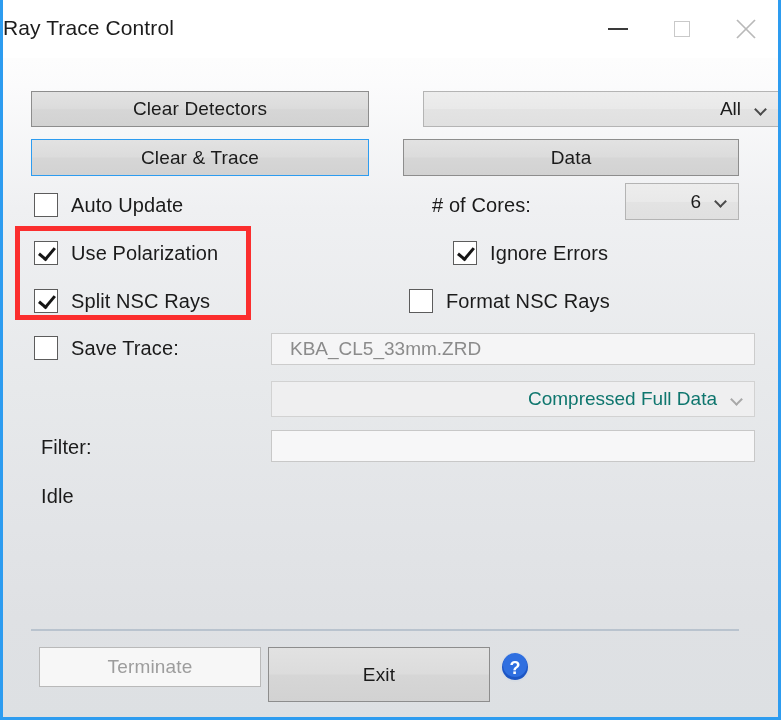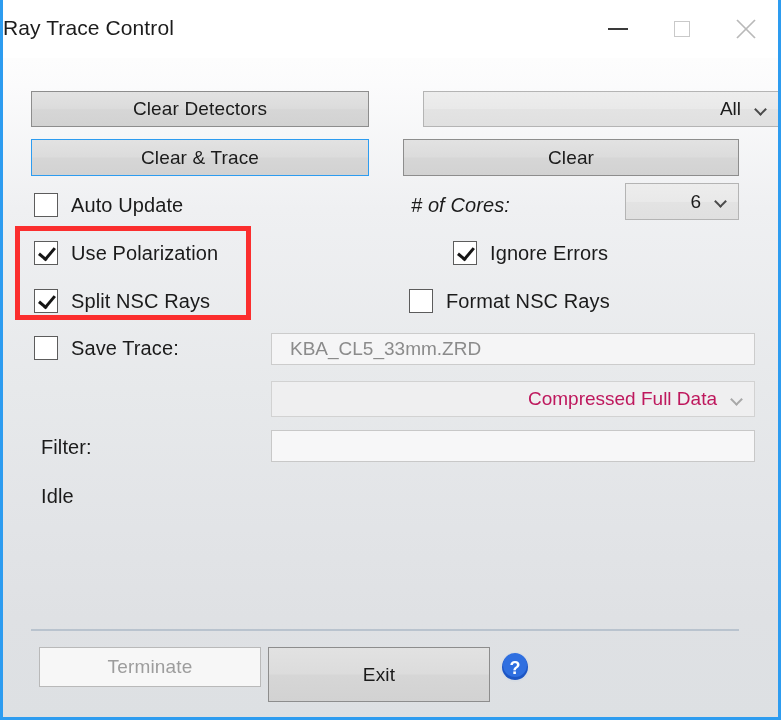--- a/index.html
+++ b/index.html
@@ -115,21 +115,21 @@
     color: #1b1b1b;
     display: flex;
     align-items: center;
     justify-content: flex-end;
     padding-right: 10px;
     font-family: "Liberation Sans", sans-serif;
   }
   .combo.disabled {
     background: #efeff0;
     border-color: #d2d2d2;
-    color: #be185d;
+    color: #0f766e;
   }
   .combo-label { margin-right: 14px; }
   .chev {
     width: 13px;
     height: 9px;
     display: inline-block;
     position: relative;
   }
   .chev::before {
     content: "";
@@ -261,28 +261,28 @@
 
     <div class="btn" style="left:28px; top:33px; width:338px; height:36px;">Clear Detectors</div>
 
     <div class="combo" style="left:408px; top:33px; width:356px; height:36px;margin-left:12px;">
       <span class="combo-label">All</span>
       <span class="chev"></span>
     </div>
 
     <div class="btn focused" style="left:28px; top:81px; width:338px; height:37px;">Clear &amp; Trace</div>
 
-    <div class="btn" style="left:400px; top:81px; width:336px; height:37px;">Clear</div>
+    <div class="btn" style="left:400px; top:81px; width:336px; height:37px;">Data</div>
 
     <div class="cbrow" style="left:31px; top:132px;">
       <span class="cbox"></span>
       <span class="cblabel">Auto Update</span>
     </div>
 
-    <div class="flabel" style="left:408px; top:136px;font-style:italic;"># of Cores:</div>
+    <div class="flabel" style="left:429px; top:136px;"># of Cores:</div>
 
     <div class="combo" style="left:622px; top:125px; width:114px; height:37px;">
       <span class="combo-label">6</span>
       <span class="chev"></span>
     </div>
 
     <div class="cbrow" style="left:31px; top:180px;">
       <span class="cbox checked"></span>
       <span class="cblabel">Use Polarization</span>
     </div>

